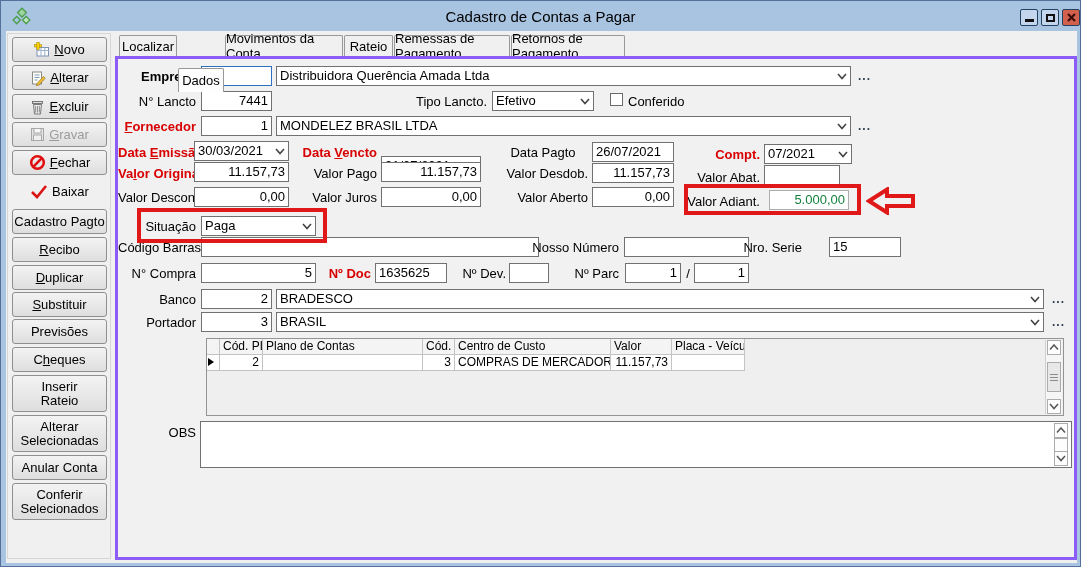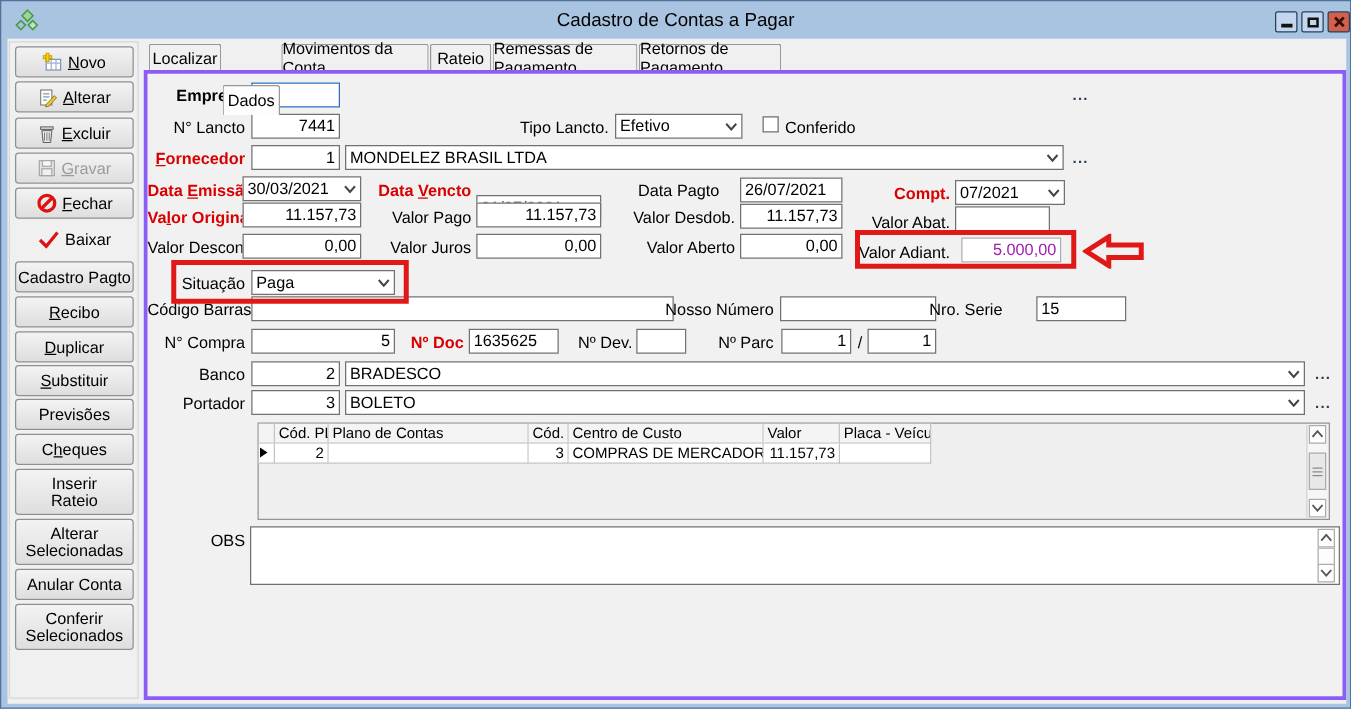--- a/index.html
+++ b/index.html
@@ -35,21 +35,21 @@
   .panel { position:absolute; left:114px; top:55px; width:962px; height:504px; background:#f1f1f1; border:3px solid #8b5cf6; z-index:2; }
 
   .lbl { position:absolute; height:16px; text-align:right; font-size:13px; white-space:nowrap; }
   .lbl.bold { font-weight:bold; }
   .lbl.red { color:#d80000; font-weight:bold; }
   .lbl u { text-decoration:underline; }
 
   .input, .combo { position:absolute; height:20px; background:#fff; border:1px solid #717171; font-size:13px; line-height:18px; padding:0 3px; white-space:nowrap; overflow:hidden; }
   .input.num { text-align:right; }
   .input.focused { border:1px solid #2f6fc0; }
-  .input.disabled { border:1px solid #aeaeae; color:#a21caf; }
+  .input.disabled { border:1px solid #aeaeae; color:#15803d; }
   .combo { padding-right:16px; }
   .combo .chev { position:absolute; right:3px; top:6px; }
   .caret { display:inline-block; width:1px; height:13px; background:#000; vertical-align:-2px; }
   .more { position:absolute; width:16px; height:14px; font-weight:bold; color:#2c3e50; letter-spacing:1px; font-size:12px; }
 
   .checkbox { position:absolute; width:13px; height:13px; background:#fff; border:1px solid #6b6b6b; }
 
   
   .ann-rect { position:absolute; border:4px solid #e01818; z-index:6; pointer-events:none; }
 
@@ -194,20 +194,26 @@
       <span>Remessas de Pagamento</span>
     </div>
   <div class="tab" style="left:510px; width:114px;">
       <span>Retornos de Pagamento</span>
     </div>
 
   <div class="panel">
 
     <div class="lbl bold" style="left:0; width:78px; top:10px;">Empresa</div>
     <div class="input focused" style="left:83px; top:7px; width:71px;"><span>1</span><span class="caret"></span></div>
+    <div class="combo" style="left:158px; top:7px; width:575px;">
+      <span>Distribuidora Querência Amada Ltda</span>
+      <svg class="chev" width="10" height="7" viewBox="0 0 10 7">
+          <path d="M1 1 L5 5.5 L9 1" fill="none" stroke="#444" stroke-width="1.6"></path>
+        </svg>
+    </div>
     <div class="more" style="left:740px; top:10px;">...</div>
 
     <div class="lbl" style="left:0; width:78px; top:35px;">N° Lancto</div>
     <div class="input num" style="left:83px; top:32px; width:71px;">7441</div>
     <div class="lbl" style="left:270px; width:99px; top:35px;">Tipo Lancto.</div>
     <div class="combo" style="left:374px; top:32px; width:102px;">
       <span>Efetivo</span>
       <svg class="chev" width="10" height="7" viewBox="0 0 10 7">
           <path d="M1 1 L5 5.5 L9 1" fill="none" stroke="#444" stroke-width="1.6"></path>
         </svg>
@@ -304,21 +310,21 @@
       <span>BRADESCO</span>
       <svg class="chev" width="10" height="7" viewBox="0 0 10 7">
           <path d="M1 1 L5 5.5 L9 1" fill="none" stroke="#444" stroke-width="1.6"></path>
         </svg>
     </div>
     <div class="more" style="left:934px; top:233px;">...</div>
 
     <div class="lbl" style="left:0; width:78px; top:256px;">Portador</div>
     <div class="input num" style="left:83px; top:253px; width:71px;">3</div>
     <div class="combo" style="left:158px; top:253px; width:768px;">
-      <span>BOLETO</span>
+      <span>BRASIL</span>
       <svg class="chev" width="10" height="7" viewBox="0 0 10 7">
           <path d="M1 1 L5 5.5 L9 1" fill="none" stroke="#444" stroke-width="1.6"></path>
         </svg>
     </div>
     <div class="more" style="left:934px; top:256px;">...</div>
 
     <div class="grid">
       <div class="grow ghead">
         <div class="gcell sel"></div>
         <div class="gcell" style="width:43px;">Cód. PL</div>

